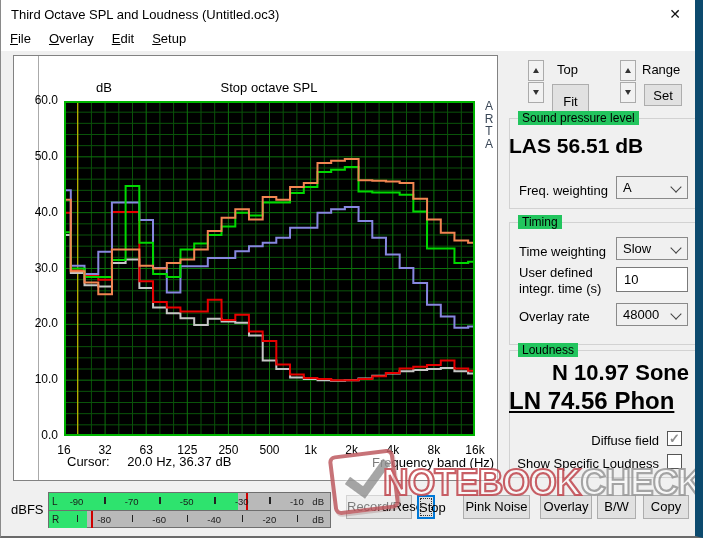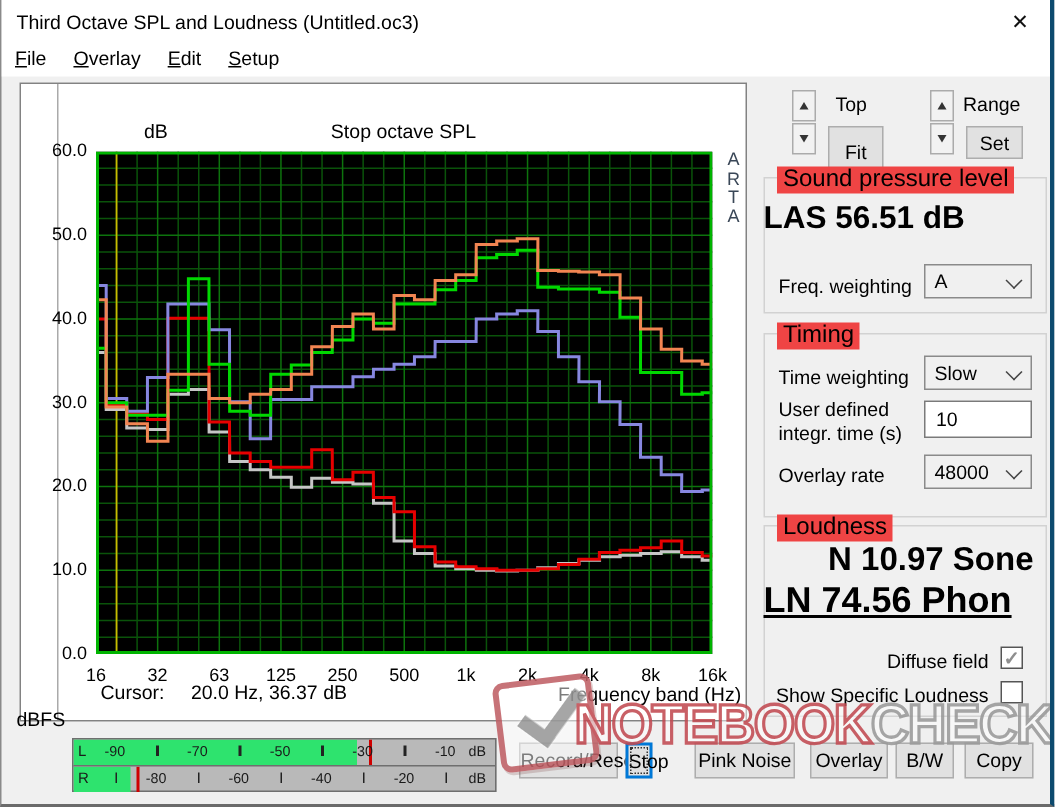--- a/index.html
+++ b/index.html
@@ -1,18 +1,18 @@
 <!DOCTYPE html>
 <html><head>
 <meta charset="utf-8">
 <style>
   html,body{margin:0;padding:0;}
   body{font-family:"Liberation Sans", sans-serif; background:#ddd;}
   .window{position:relative;width:703px;height:538px;background:#f0f0f0;overflow:hidden;
-    box-sizing:border-box;border-left:1px solid #8a8a8a;border-right:3px solid #0c4a6e;border-bottom:2px solid #6a6a6a;}
+    box-sizing:border-box;border-left:1px solid #8a8a8a;border-right:8px solid #0c4a6e;border-bottom:2px solid #6a6a6a;}
   
   .titlebar{position:absolute;left:0;top:0;right:0;height:28px;background:#ffffff;}
   .title-text{position:absolute;left:10px;top:7px;font-size:13px;color:#000;white-space:nowrap;}
   .close-btn{position:absolute;right:8px;top:4px;width:24px;height:20px;text-align:center;line-height:20px;font-size:14px;color:#111;cursor:default;}
   
   .menubar{position:absolute;left:0;top:28px;right:0;height:23px;background:#ffffff;}
   .menu-item{display:inline-block;padding:3px 9px 2px 9px;font-size:13px;color:#000;}
   .menu-item::first-letter{text-decoration:underline;}
   
   .chart-panel{position:absolute;left:12px;top:55px;width:485px;height:426px;background:#ffffff;
@@ -28,31 +28,31 @@
   .cursor-row{position:absolute;left:53px;top:398px;font-size:13px;color:#000;}
   .cursor-value{margin-left:14px;}
   .freq-label{position:absolute;left:358px;top:399px;font-size:13px;color:#000;}
   
   .spin{position:absolute;width:16px;height:21px;background:#f2f2f2;border:1px solid #ababab;box-sizing:border-box;}
   .tri-up{position:absolute;left:4px;top:7px;width:0;height:0;border-left:3.5px solid transparent;border-right:3.5px solid transparent;border-bottom:5px solid #333;}
   .tri-down{position:absolute;left:4px;top:7px;width:0;height:0;border-left:3.5px solid transparent;border-right:3.5px solid transparent;border-top:5px solid #333;}
   .small-label{position:absolute;font-size:13px;color:#000;}
   .win-btn{position:absolute;background:#e1e1e1;border:1px solid #adadad;box-sizing:border-box;text-align:center;font-size:13px;color:#000;font-family:"Liberation Sans",sans-serif;padding:0;}
   .groupbox{position:absolute;border:1px solid #d2d2d2;box-sizing:border-box;}
-  .group-title{position:absolute;left:8px;top:-8px;background:#ef4444;padding:0 4px;font-size:16px;color:#000;}
+  .group-title{position:absolute;left:8px;top:-8px;background:#22c55e;padding:0 4px;font-size:12px;color:#000;}
   .big-value{position:absolute;font-weight:bold;color:#000;white-space:nowrap;}
   .combo{position:absolute;background:#f0f0f0;border:1px solid #8a8a8a;box-sizing:border-box;font-size:13px;color:#000;}
   .combo .val{position:absolute;left:6px;top:3px;}
   .chev{position:absolute;right:7px;top:6px;width:7px;height:7px;border-right:1.6px solid #444;border-bottom:1.6px solid #444;transform:rotate(45deg);}
   .text-input{position:absolute;background:#fff;border:1px solid #7a7a7a;box-sizing:border-box;font-size:13px;color:#000;}
   .text-input .val{position:absolute;left:7px;top:4px;}
   .checkbox{position:absolute;width:15px;height:15px;background:#fff;border:1px solid #555;box-sizing:border-box;text-align:center;line-height:13px;font-size:13px;color:#8f8f8f;font-weight:bold;}
   .chk-label{position:absolute;font-size:13px;color:#000;white-space:nowrap;}
   
-  .meter-label{position:absolute;left:10px;top:472px;font-size:13px;color:#000;}
+  .meter-label{position:absolute;left:10px;top:502px;font-size:13px;color:#000;}
   .meter-box{position:absolute;left:47px;top:492px;width:283px;height:36px;border:1px solid #6f6f6f;box-sizing:border-box;background:#b9b9b9;}
   .meter-row{position:absolute;left:0;width:281px;height:17px;overflow:hidden;}
   .meter-fill{position:absolute;left:0;top:0;bottom:0;}
   .meter-peak{position:absolute;top:0;bottom:0;width:2px;}
   .meter-mark{position:absolute;top:4px;width:1.5px;height:7px;background:#222;}
   .meter-num{position:absolute;top:3px;font-size:9.5px;color:#1a1a1a;transform:translateX(-50%);}
   .meter-ch{position:absolute;left:3px;top:3px;font-size:10px;color:#1a1a1a;}
   .meter-unit{position:absolute;top:3px;font-size:9.5px;color:#1a1a1a;}
   .meter-sep{position:absolute;left:0;right:0;top:17px;height:1px;background:#6f6f6f;}
   

